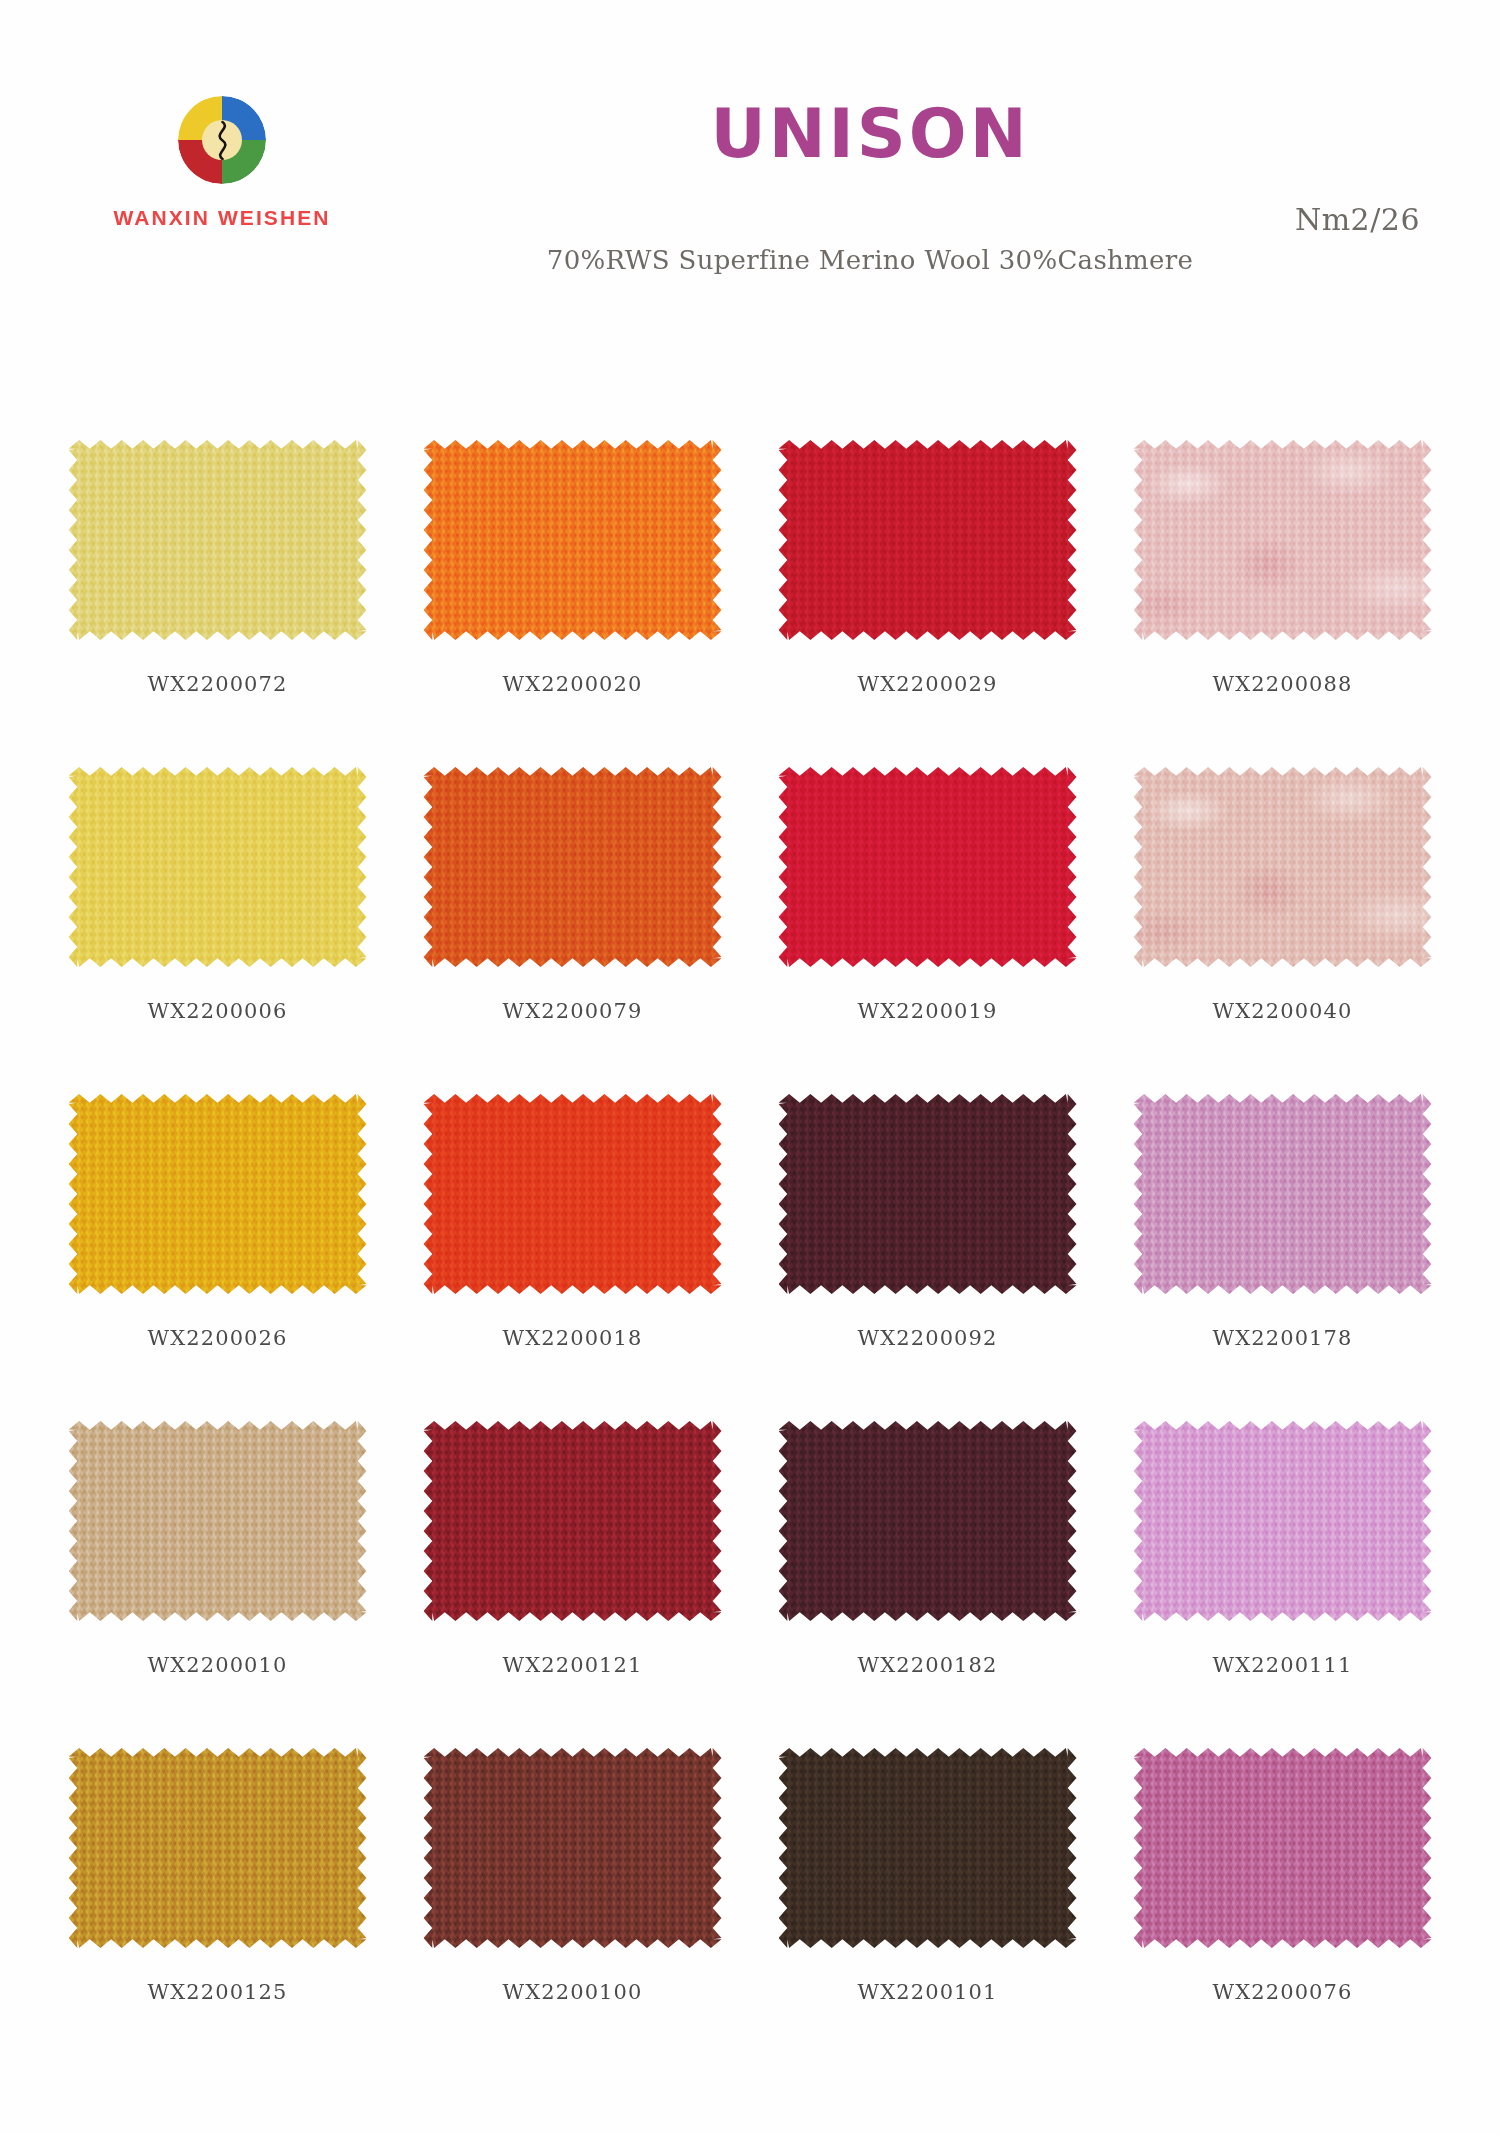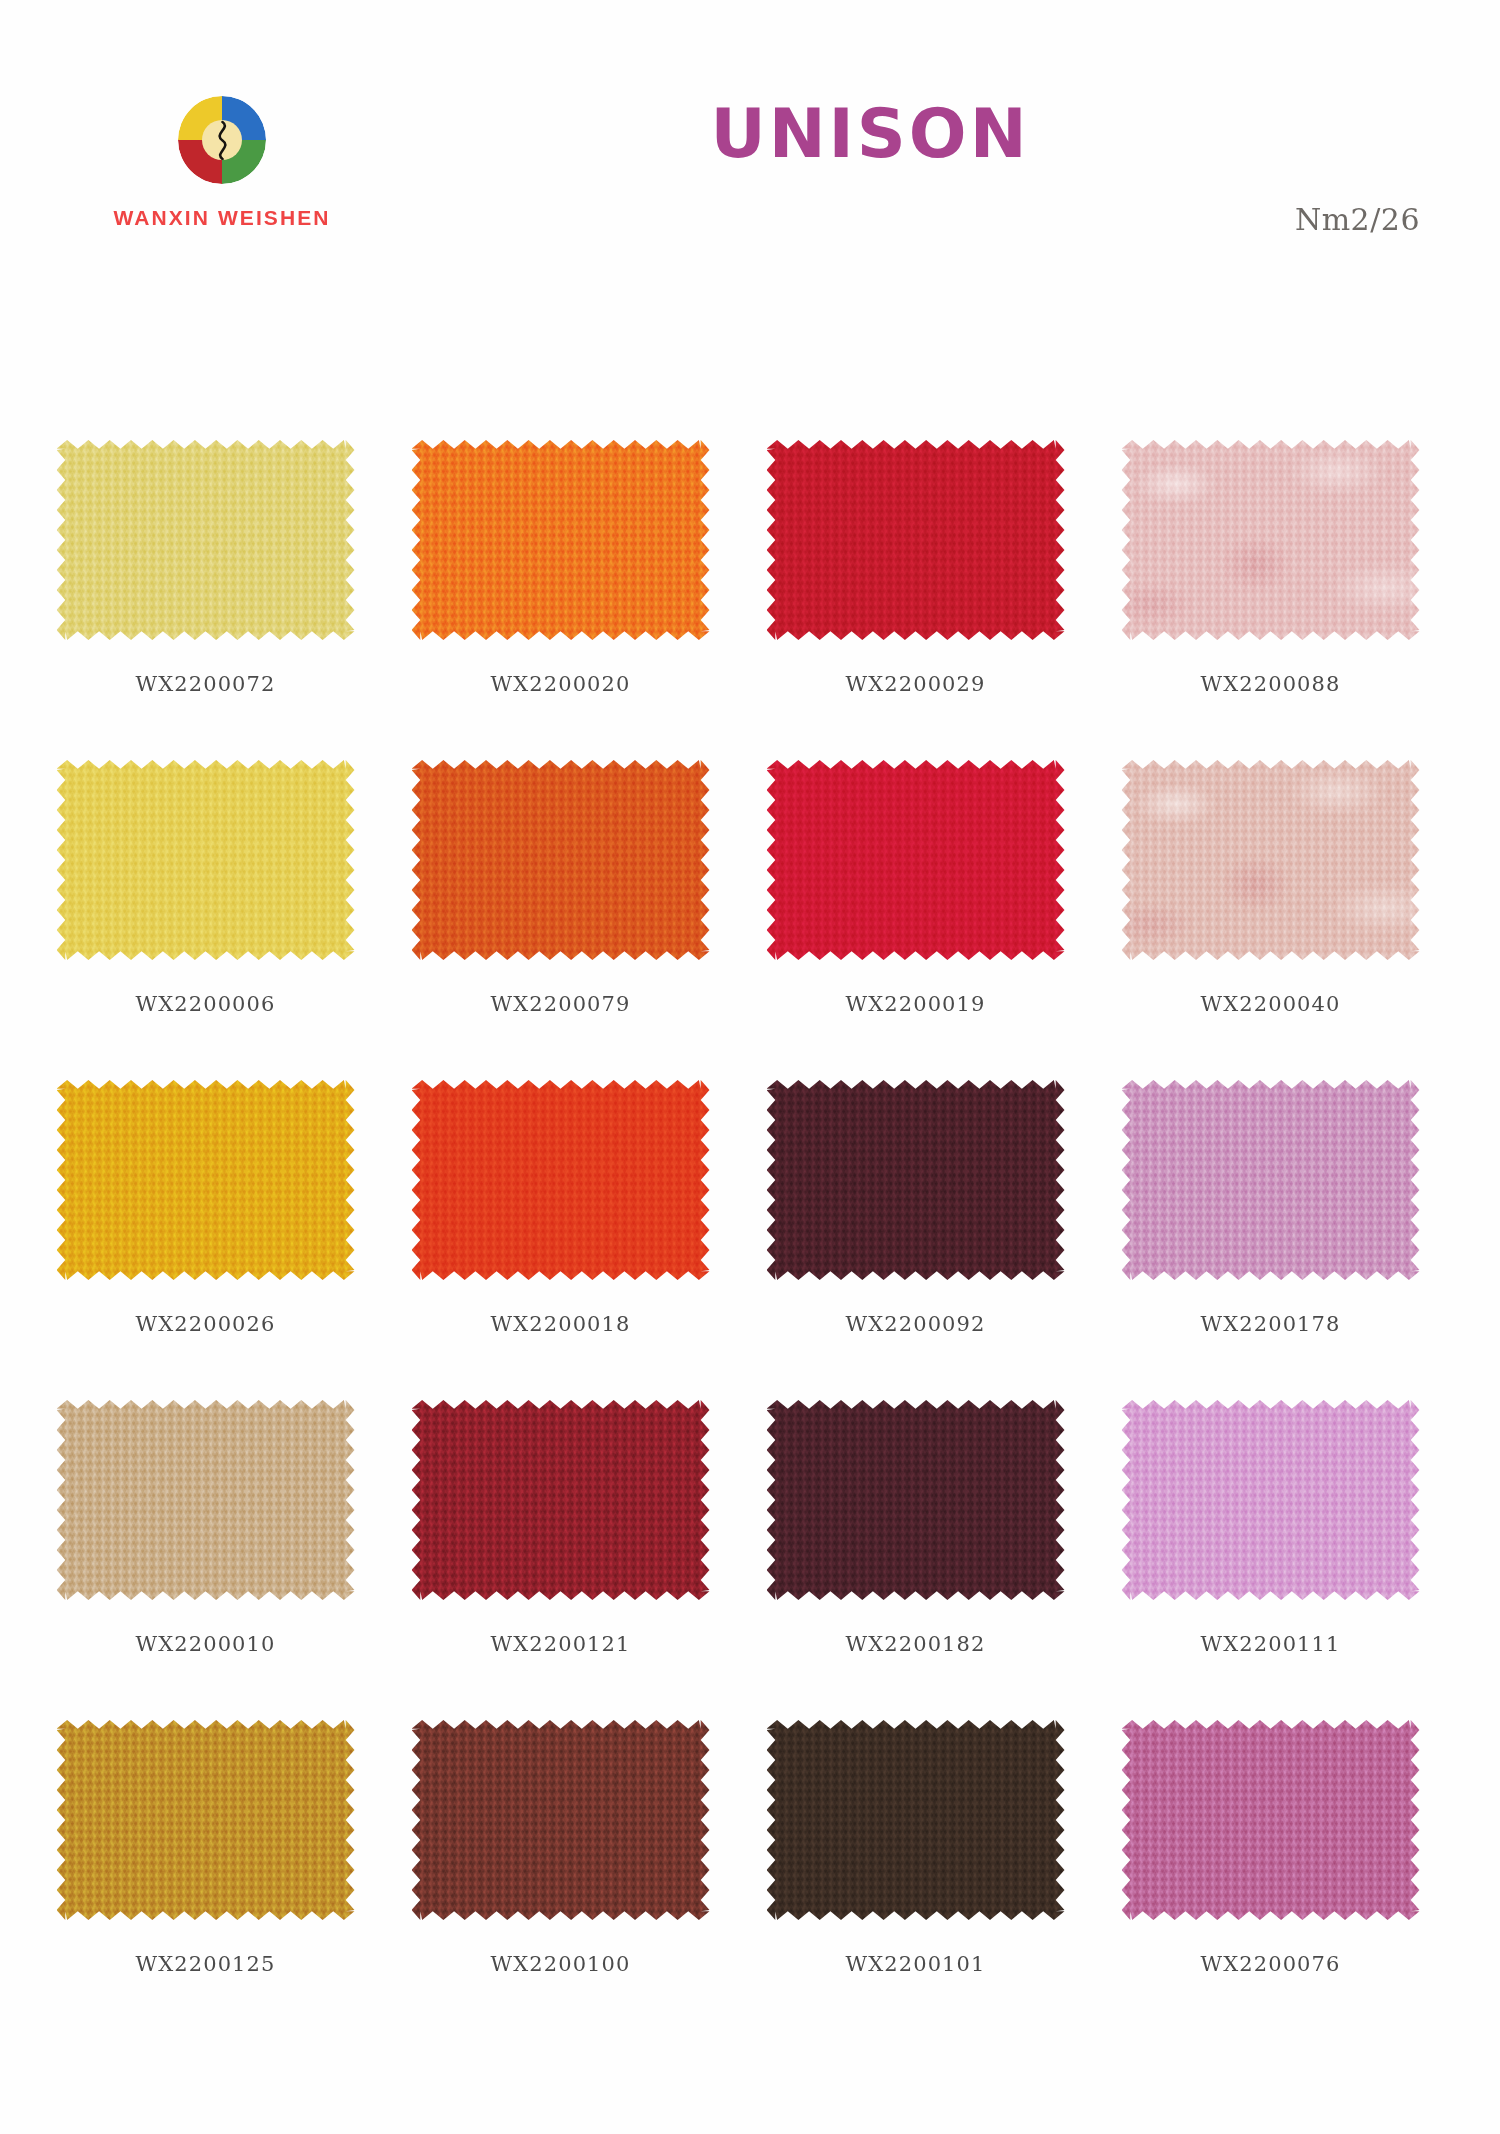--- a/index.html
+++ b/index.html
@@ -100,26 +100,26 @@
     font-family: "DejaVu Serif", serif;
     font-size: 26px;
     color: #6e6a66;
     font-weight: 400;
     letter-spacing: 0.3px;
   }
 
   
   .grid {
     position: absolute;
-    left: 28px;
+    left: 40px;
     top: 440px;
     width: 1420px;
     display: grid;
     grid-template-columns: repeat(4, 1fr);
-    row-gap: 0px;
+    row-gap: 7px;
   }
   .cell {
     height: 320px;
     position: relative;
   }
   .swatch-wrap {
     position: relative;
     width: 298px;
     height: 200px;
     margin: 0 auto;
@@ -212,20 +212,21 @@
             <path d="M20.5 2 C 29 8, 11 14, 20.5 20.5 C 30 27, 12 33, 20.5 39" fill="none" stroke="#17140f" stroke-width="2.6" stroke-linecap="round"></path>
           </svg>
         </div>
       </div>
       <div class="brand-name">WANXIN WEISHEN</div>
     </div>
 
     <div class="title-block">
       <div class="main-title">UNISON</div>
       <div class="sub-title">Nm2/26</div>
+      <div class="sub-title-2">70%RWS Superfine Merino Wool  30%Cashmere</div>
     </div>
 
   </div>
 
   <div class="grid" id="swatch-grid">
       <div class="cell">
         <div class="swatch-wrap">
           <div class="swatch" style="background: rgb(224, 210, 116); clip-path: polygon(0px 8.8px, 10.6px 0px, 21.3px 8.8px, 31.9px 0px, 42.6px 8.8px, 53.2px 0px, 63.9px 8.8px, 74.5px 0px, 85.1px 8.8px, 95.8px 0px, 106.4px 8.8px, 117.1px 0px, 127.7px 8.8px, 138.4px 0px, 149px 8.8px, 159.6px 0px, 170.3px 8.8px, 180.9px 0px, 191.6px 8.8px, 202.2px 0px, 212.9px 8.8px, 223.5px 0px, 234.1px 8.8px, 244.8px 0px, 255.4px 8.8px, 266.1px 0px, 276.7px 8.8px, 287.4px 0px, 289.2px 8.8px, 289.2px 0px, 298px 10px, 289.2px 20px, 298px 30px, 289.2px 40px, 298px 50px, 289.2px 60px, 298px 70px, 289.2px 80px, 298px 90px, 289.2px 100px, 298px 110px, 289.2px 120px, 298px 130px, 289.2px 140px, 298px 150px, 289.2px 160px, 298px 170px, 289.2px 180px, 298px 190px, 289.2px 191.2px, 298px 191.2px, 287.4px 200px, 276.7px 191.2px, 266.1px 200px, 255.4px 191.2px, 244.8px 200px, 234.1px 191.2px, 223.5px 200px, 212.9px 191.2px, 202.2px 200px, 191.6px 191.2px, 180.9px 200px, 170.3px 191.2px, 159.6px 200px, 149px 191.2px, 138.4px 200px, 127.7px 191.2px, 117.1px 200px, 106.4px 191.2px, 95.8px 200px, 85.1px 191.2px, 74.5px 200px, 63.9px 191.2px, 53.2px 200px, 42.6px 191.2px, 31.9px 200px, 21.3px 191.2px, 10.6px 200px, 8.8px 191.2px, 8.8px 200px, 0px 190px, 8.8px 180px, 0px 170px, 8.8px 160px, 0px 150px, 8.8px 140px, 0px 130px, 8.8px 120px, 0px 110px, 8.8px 100px, 0px 90px, 8.8px 80px, 0px 70px, 8.8px 60px, 0px 50px, 8.8px 40px, 0px 30px, 8.8px 20px, 0px 10px, 8.8px 8.8px);">
             <div class="knit"></div>
           </div>

